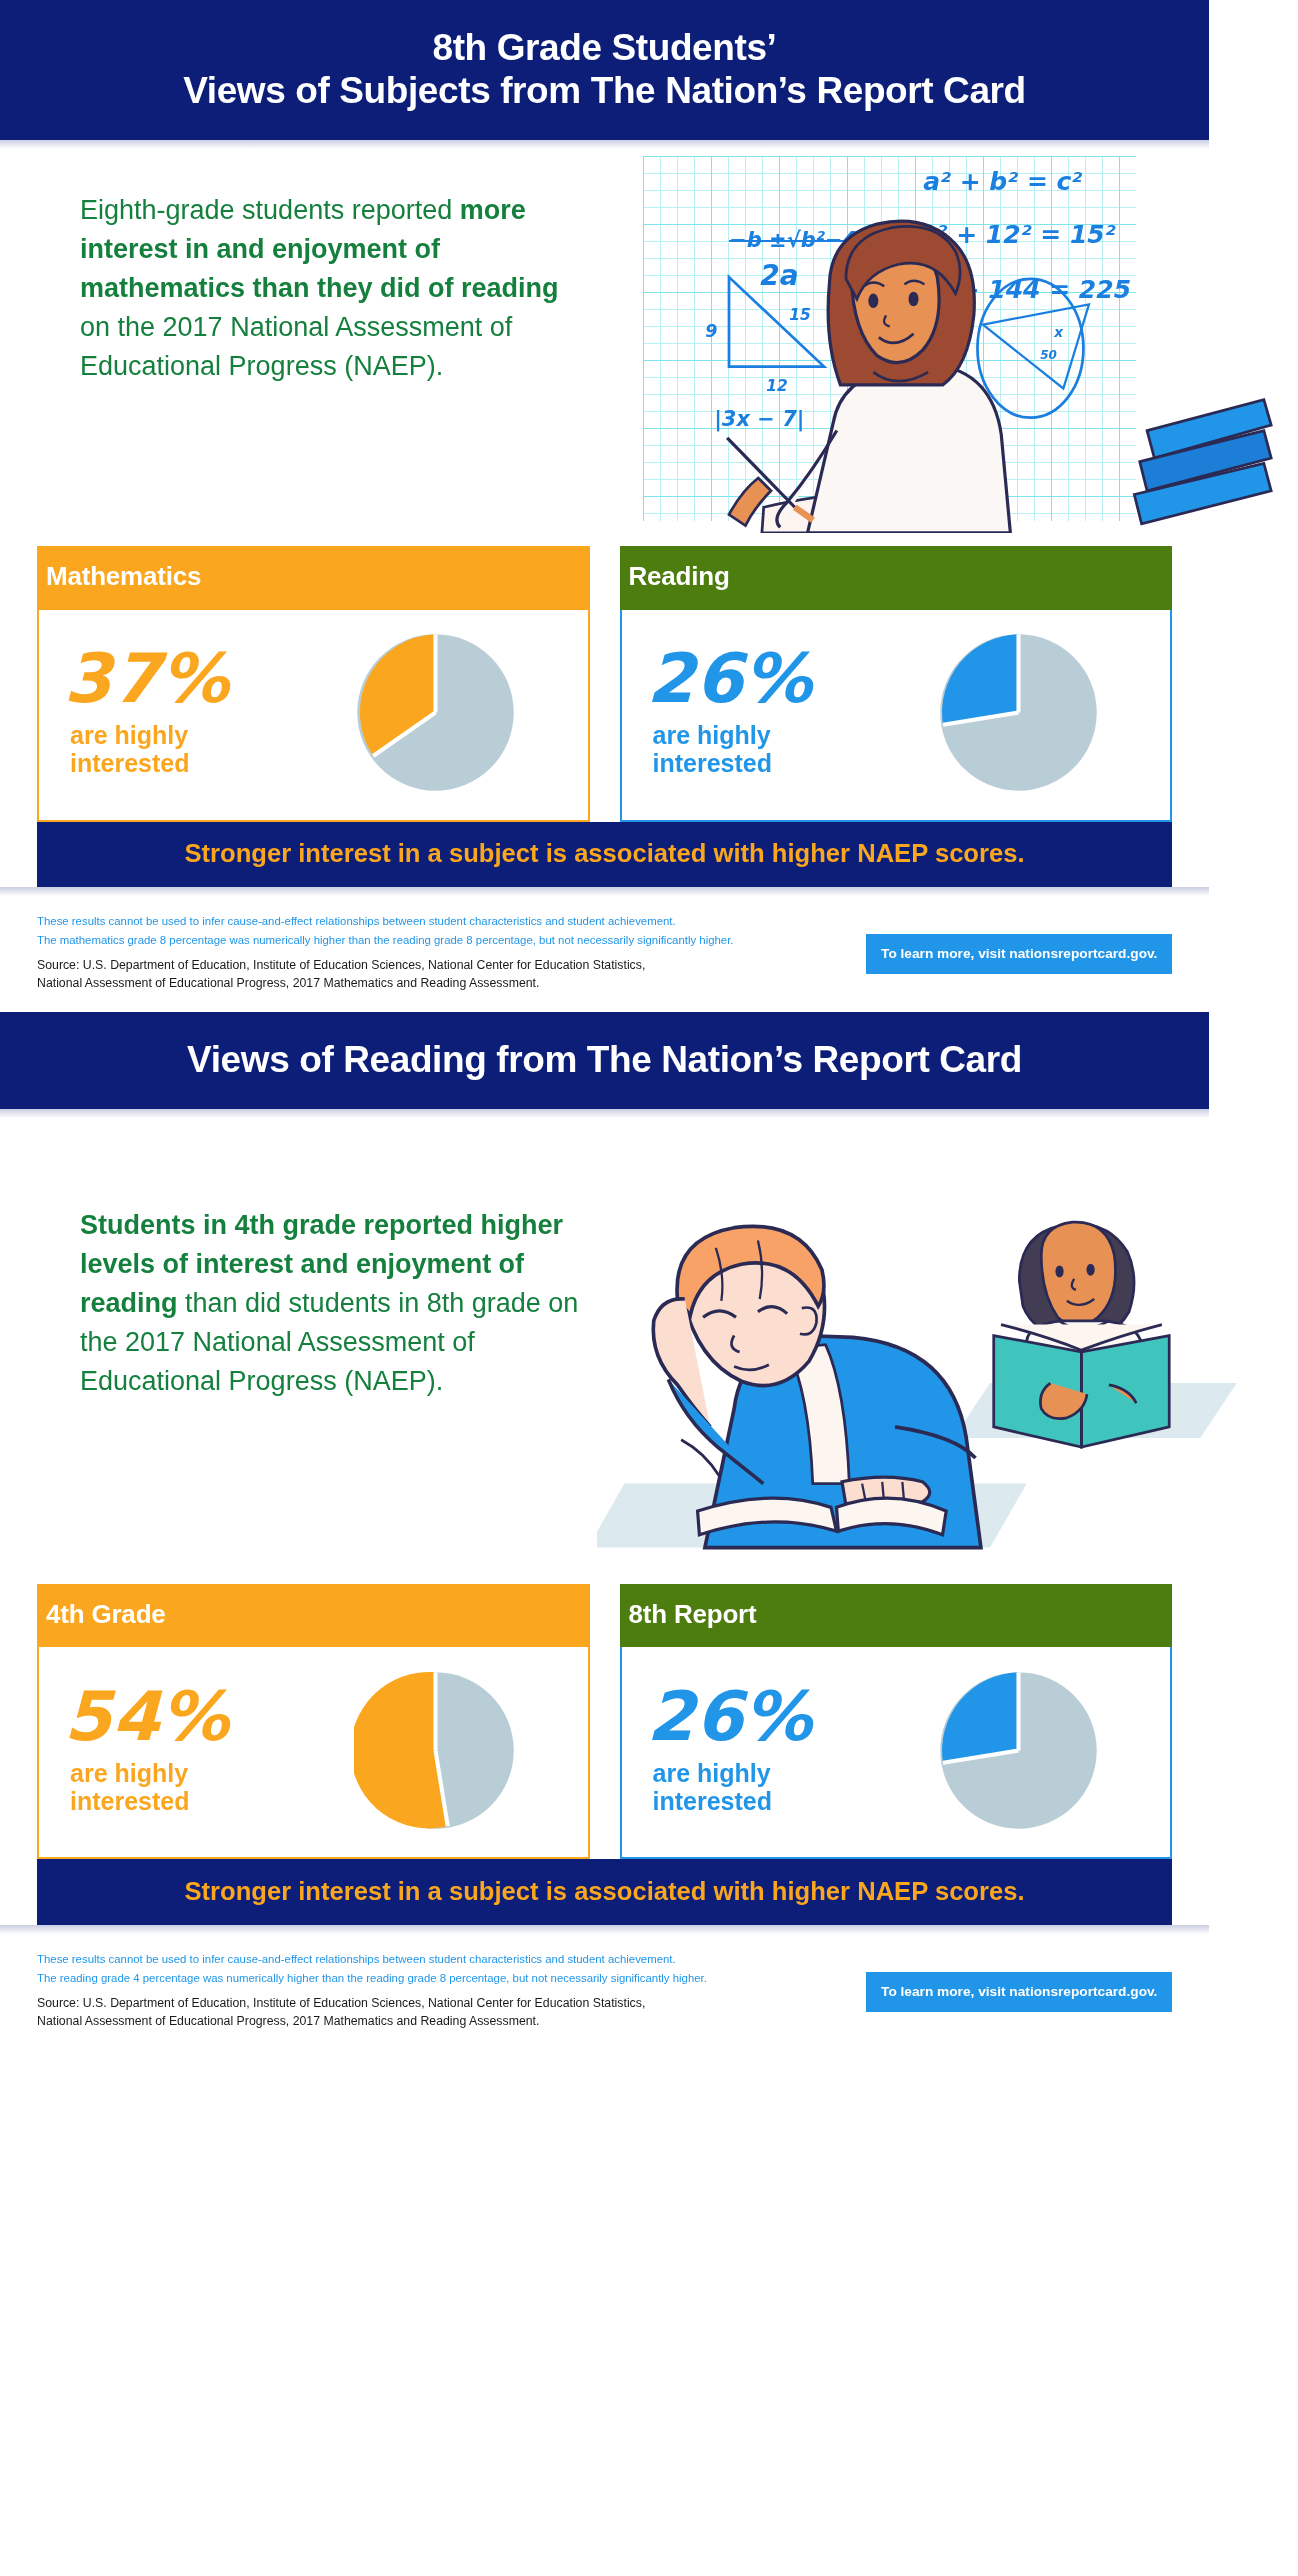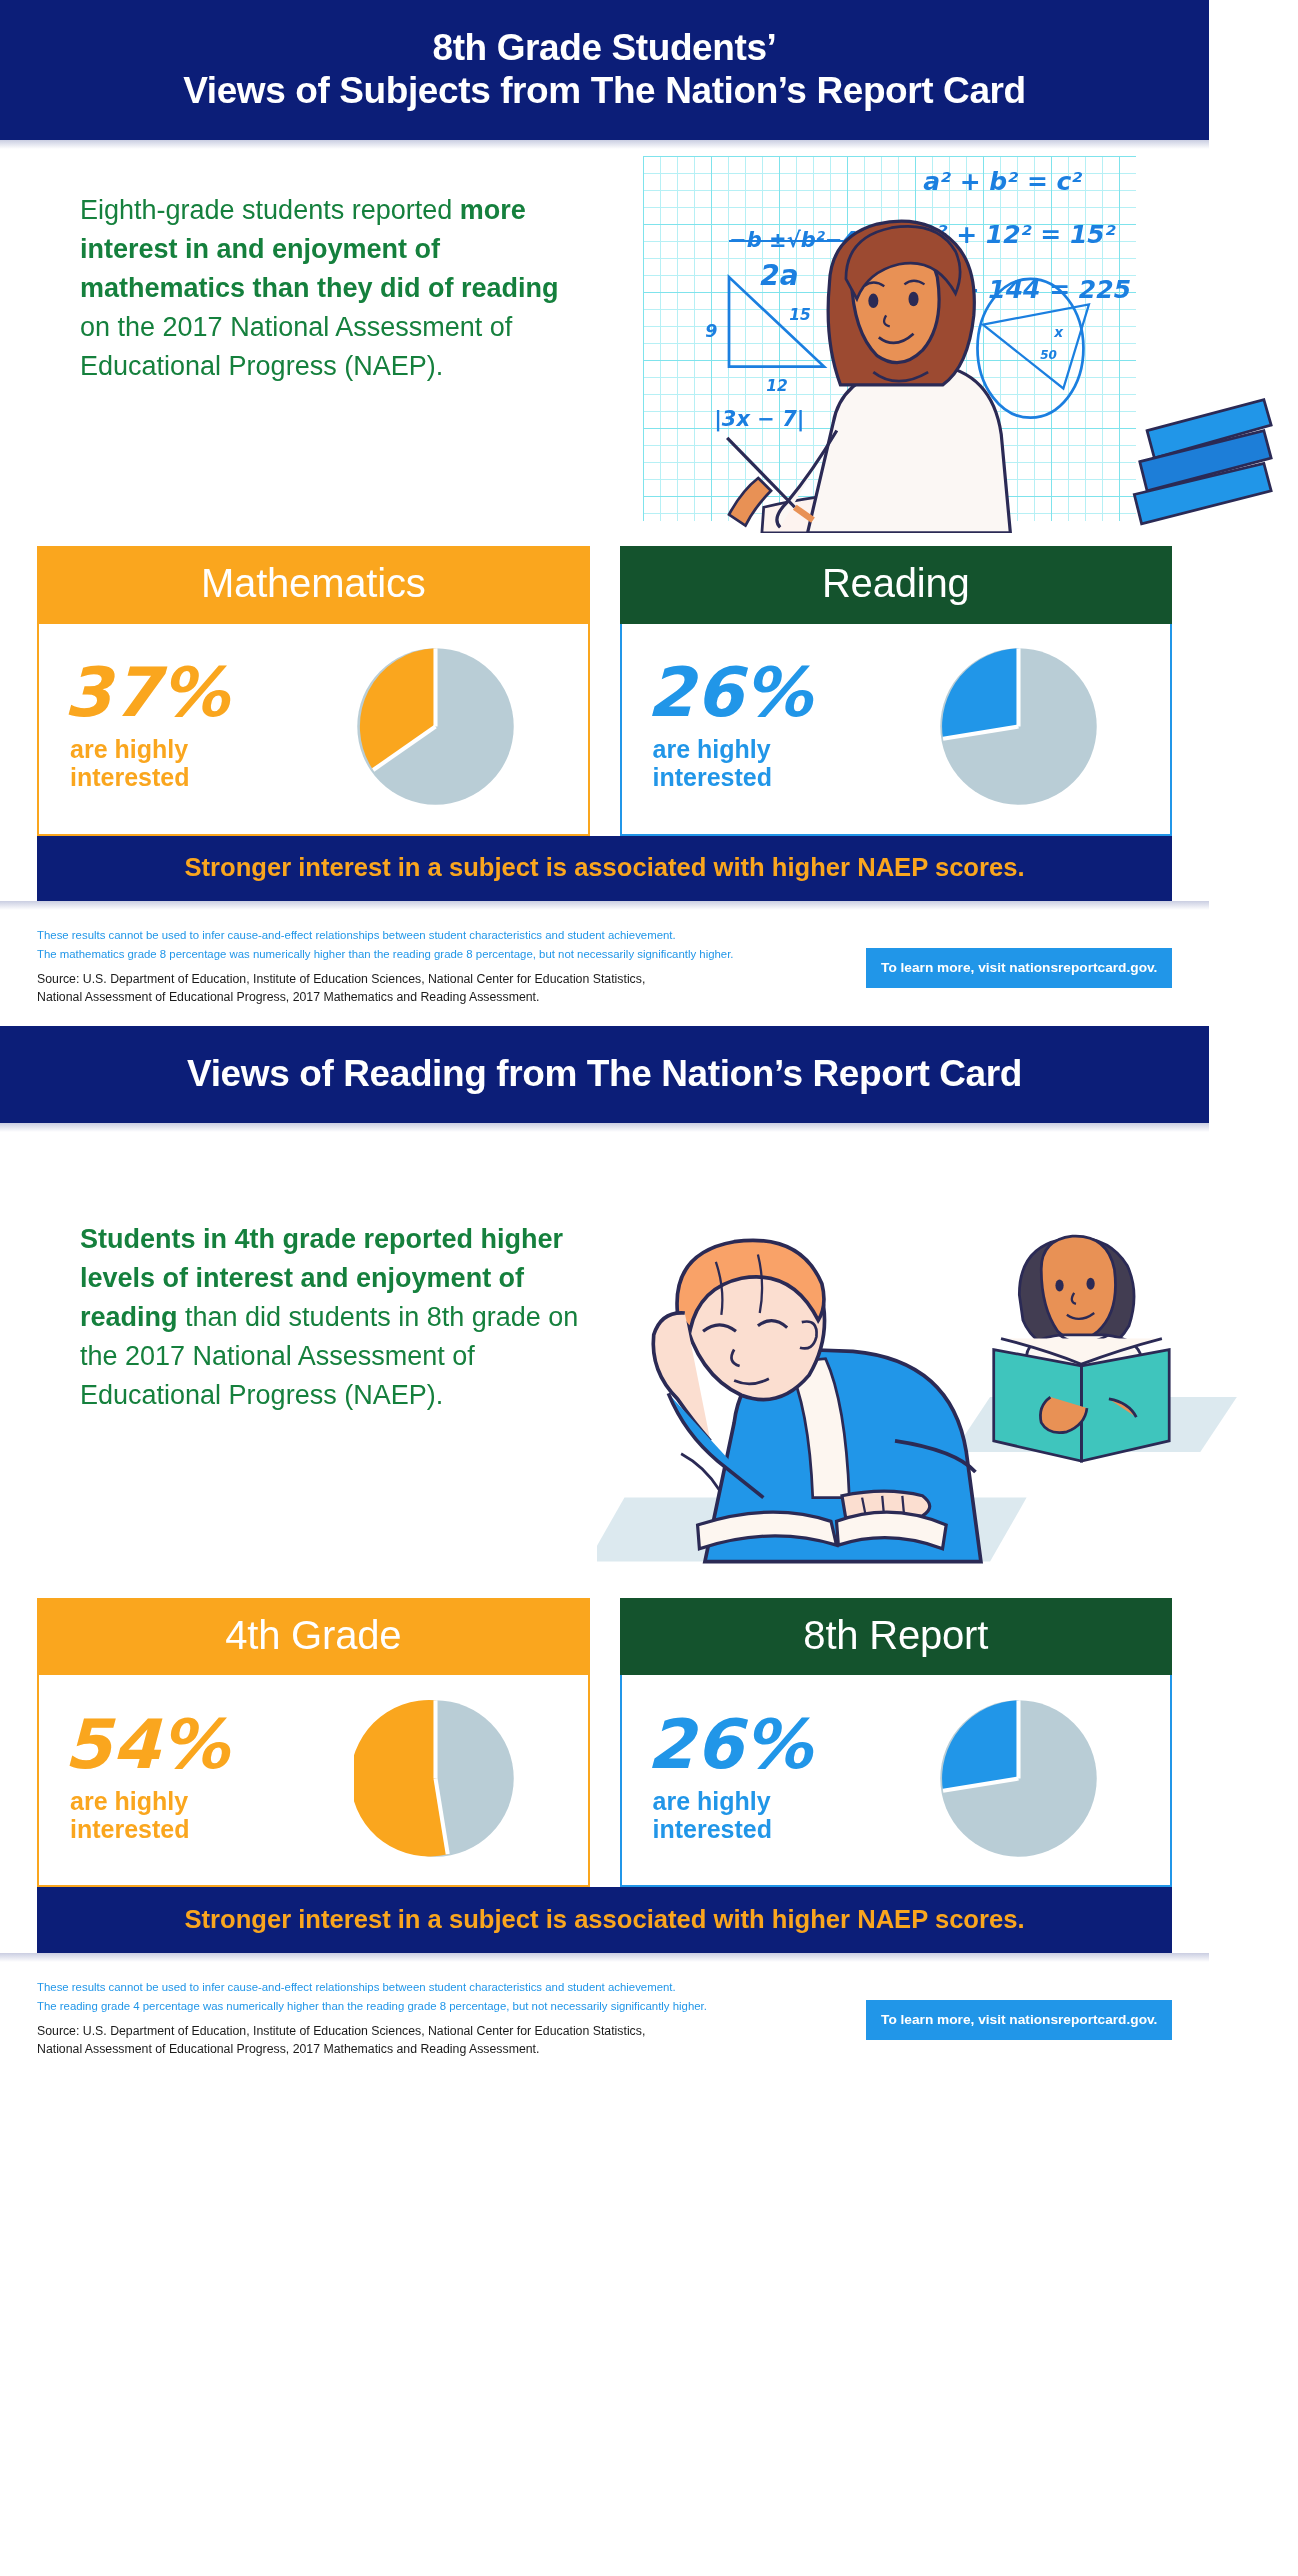--- a/index.html
+++ b/index.html
@@ -53,29 +53,29 @@
     padding: 0 37px;
     align-items: stretch;
   }
   .card {
     flex: 1 1 0;
     background: #ffffff;
     display: flex;
     flex-direction: column;
   }
   .card-head {
-    text-align: center;
+    text-align: left;
     color: #ffffff;
-    font-weight: normal;
-    font-size: 40px;
+    font-weight: bold;
+    font-size: 26px;
     padding: 15.5px 9px 17.4px;
     letter-spacing: -0.2px;
   }
   .card.orange .card-head { background: #faa61e; }
-  .card.blue   .card-head { background: #14532d; }
+  .card.blue   .card-head { background: #4d7c0f; }
   .card-body {
     flex: 1;
     display: flex;
     align-items: center;
     padding: 20px 24px 24px 31px;
     border-left: 2.7px solid;
     border-right: 2.7px solid;
     border-bottom: 2.7px solid;
     min-height: 212px;
   }

